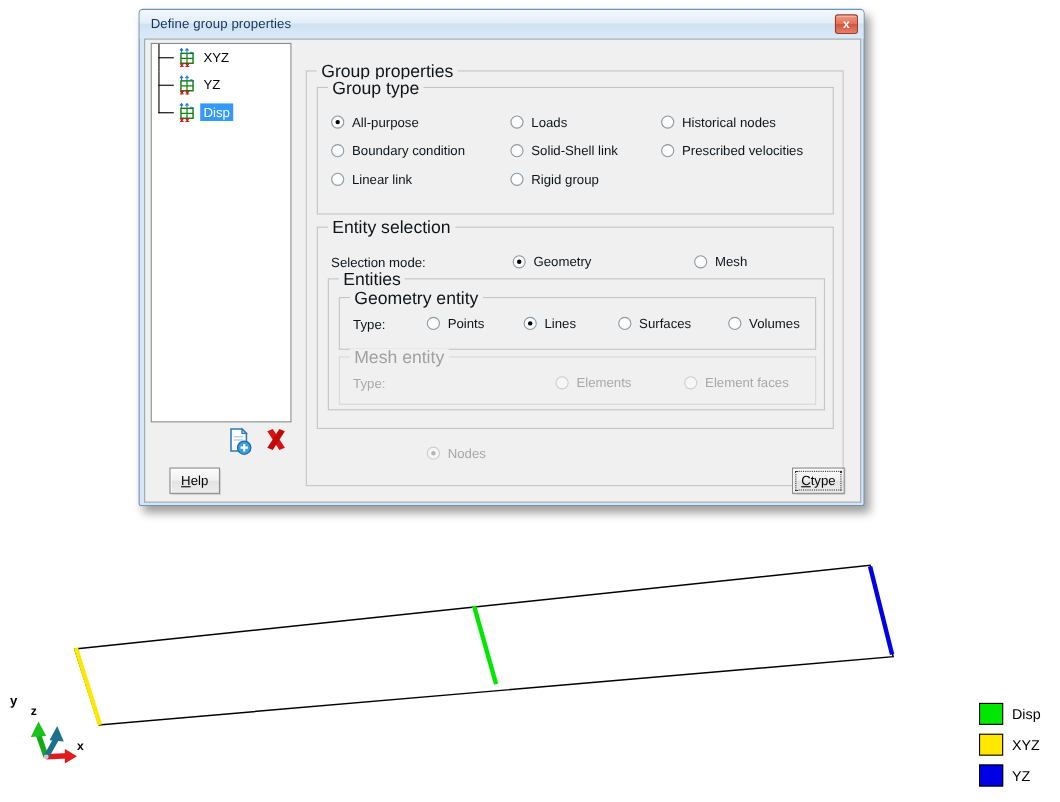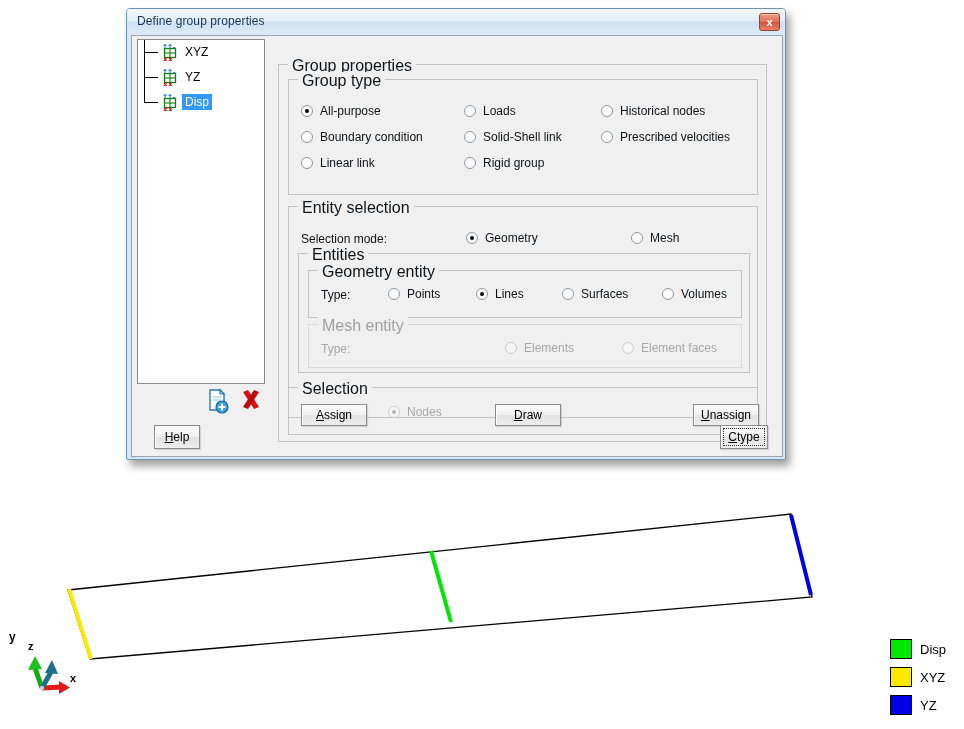--- a/index.html
+++ b/index.html
@@ -135,21 +135,21 @@
     padding: 0 4px;
     font-size: 16px;
     color: #0d1419;
     white-space: nowrap;
   }
   .gbox.disabled > .gbox-title { color: #a0a0a0; }
   .gbox.disabled { border-color: #d8d8d8; }
 
   #grp-properties { left: 146px; top: 28px; width: 489px; height: 378px; }
   #grp-type       { left: 9px;  top: 14px; width: 470px; height: 116px; }
-  #grp-entitysel  { left: 9px;  top: 141px; width: 470px; height: 212px; }
+  #grp-entitysel  { left: 9px;  top: 141px; width: 470px; height: 184px; }
   #grp-entities   { left: 9px;  top: 46px;  width: 452px; height: 120px; }
   #grp-geoment    { left: 9px;  top: 16px;  width: 434px; height: 48px; }
   #grp-meshent    { left: 9px;  top: 70px;  width: 434px; height: 44px; }
   #grp-selection  { left: 9px;  top: 322px; width: 470px; height: 48px; }
 
   
   .radio {
     position: absolute;
     display: flex;
     align-items: center;
@@ -433,33 +433,20 @@
                 <span class="rlabel">Elements</span>
               </div>
               <div class="radio disabled" style="left:313px; top:16px;">
                 <span class="dot"></span>
                 <span class="rlabel">Element faces</span>
               </div>
             </div>
           </div>
         </div>
 
-        <div class="gbox" id="grp-selection">
-          <span class="gbox-title">Selection</span>
-
-          <div class="btn" id="btn-assign">
-            <span><u>A</u><span>ssign</span></span>
-          </div>
-          <div class="btn" id="btn-draw">
-            <span><u>D</u><span>raw</span></span>
-          </div>
-          <div class="btn" id="btn-unassign">
-            <span><u>U</u><span>nassign</span></span>
-          </div>
-        </div>
       </div>
 
       <div class="btn" id="btn-help">
         <span><u>H</u><span>elp</span></span>
       </div>
       <div class="btn focused" id="btn-close">
         <span><u>C</u><span>type</span></span>
       </div>
 
     </div>

